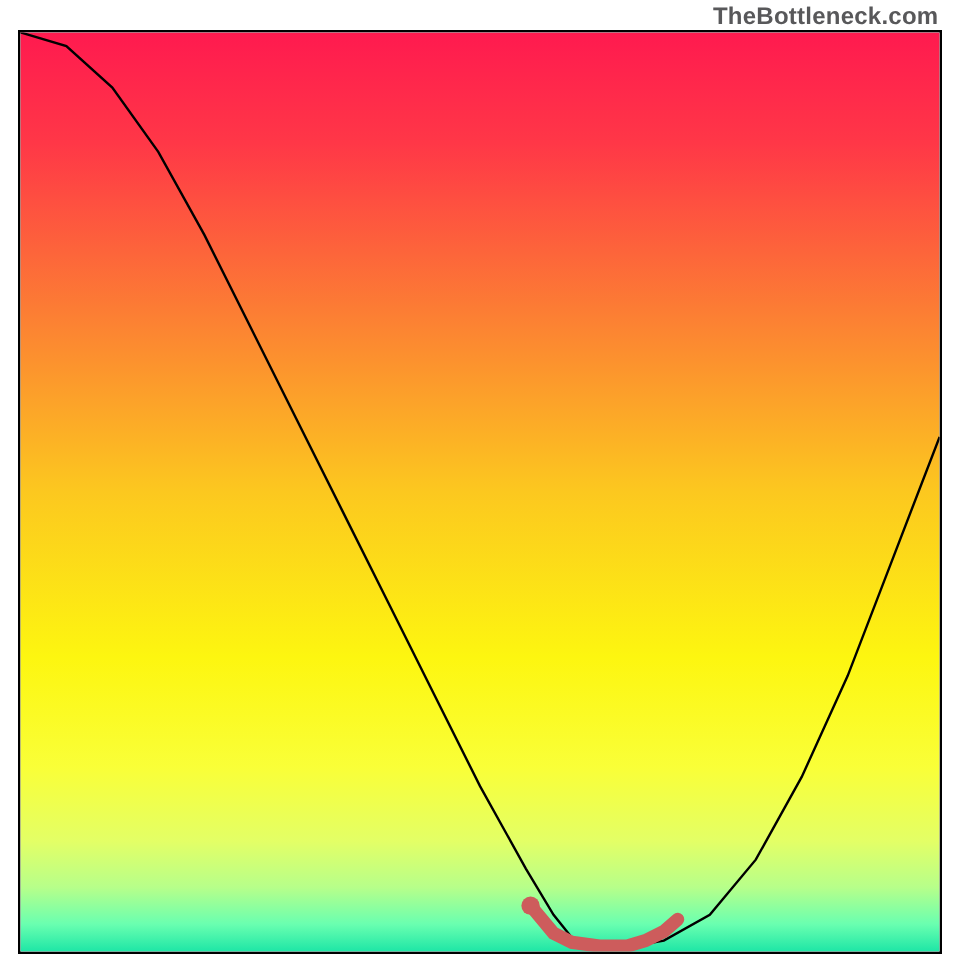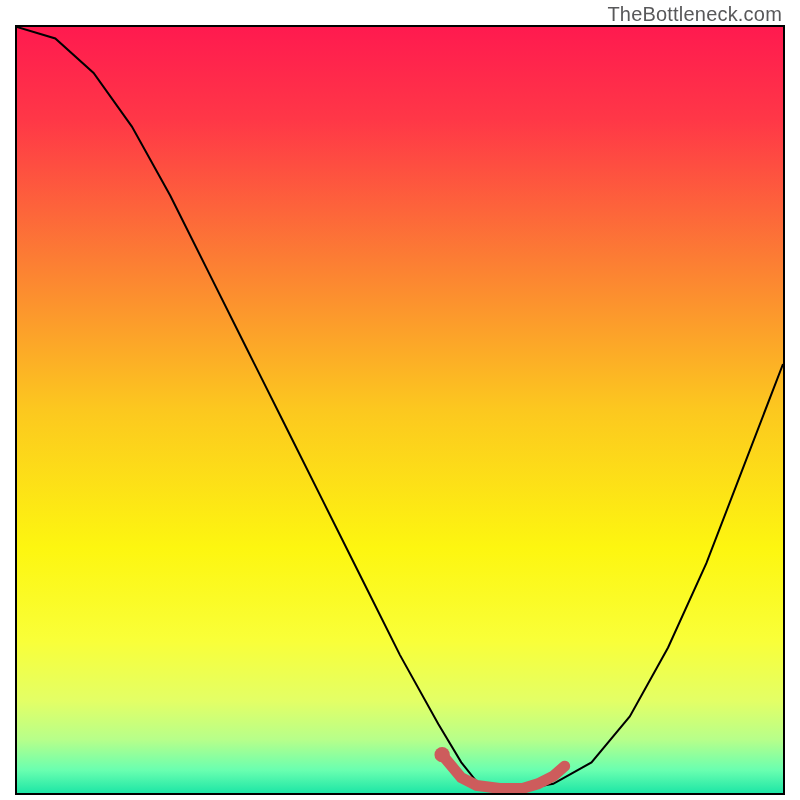--- a/index.html
+++ b/index.html
@@ -35,21 +35,21 @@
     position: absolute;
     inset: 0;
     width: 100%;
     height: 100%;
   }
   .watermark {
     position: absolute;
     top: 3px;
     right: 18px;
     font-size: 20px;
-    font-weight: 400;
+    font-weight: 700;
     color: #58585a;
     letter-spacing: 0.2px;
   }
 </style>
 </head>
 <body>
 
 <div class="chart-container">
   <div class="watermark">TheBottleneck.com</div>
   <div class="plot-area">

